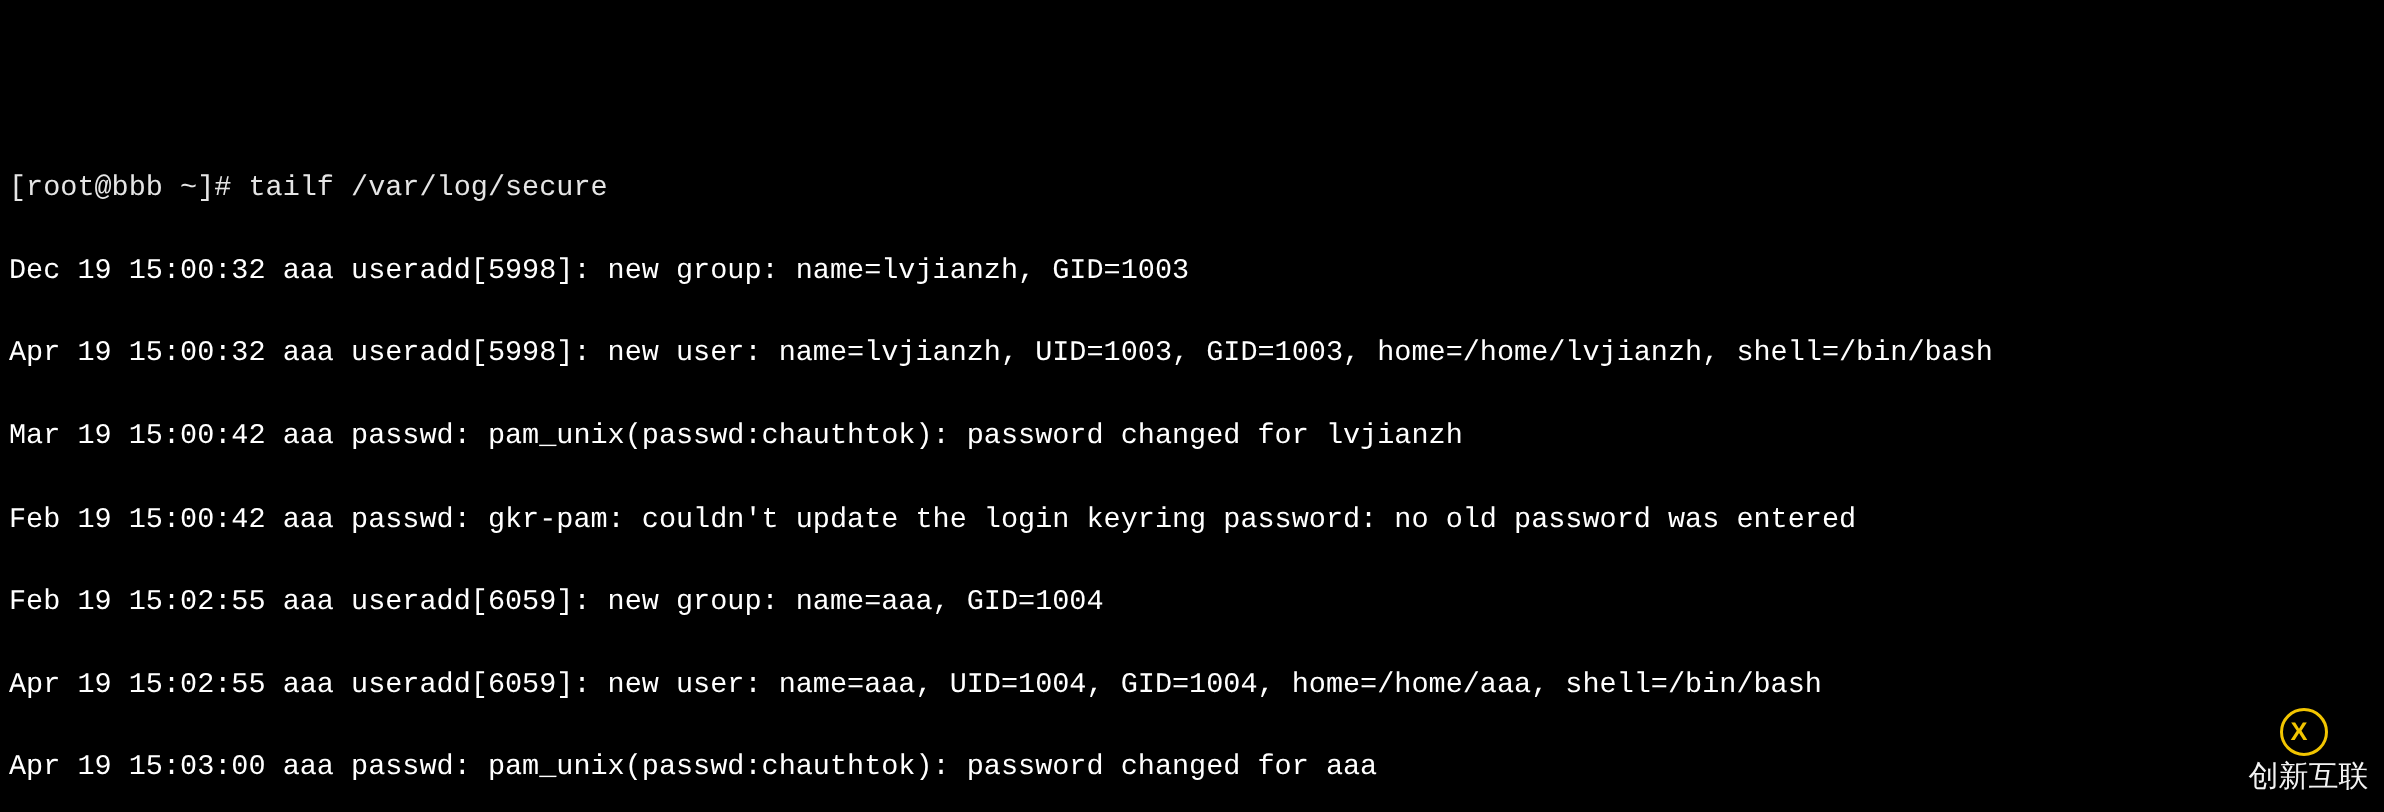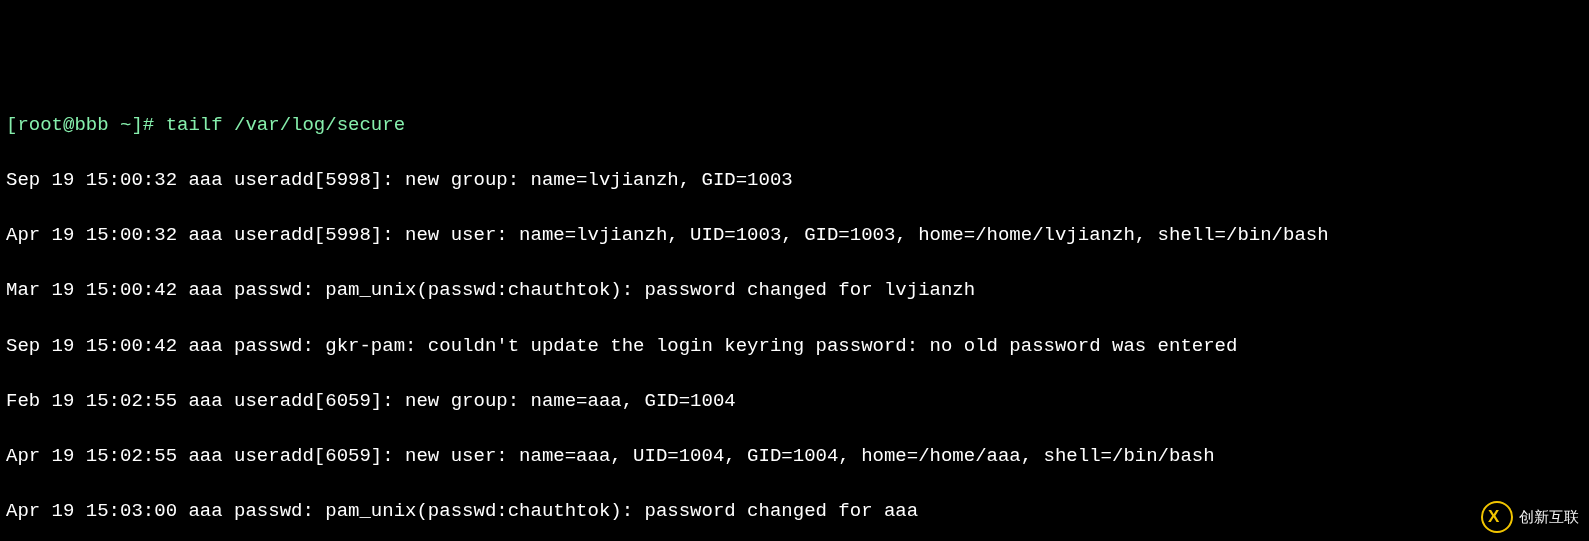--- a/index.html
+++ b/index.html
@@ -8,31 +8,32 @@
     background: #000;
     color: #fff;
     font-family: "Courier New", monospace;
     font-size: 19px;
     line-height: 1.45;
     width: 1589px;
     box-sizing: border-box;
     white-space: pre;
     overflow: hidden;
   }
-  .prompt-host { color: #86efac; margin-top: 28px; }
+  .prompt-host { color: #e5e5e5; margin-top: 28px; }
   .logo {
     position: absolute;
     bottom: 8px;
     right: 10px;
     display: flex;
     align-items: center;
     color: #fff;
     font-family: sans-serif;
-    font-size: 15px;
+    font-size: 20px;
     opacity: 0.95;
+    flex-direction: column;
   }
   .logo-mark {
     width: 28px; height: 28px;
     border: 2px solid #ffd000;
     border-radius: 50%;
     margin-right: 6px;
     position: relative;
   }
   .logo-mark::before {
     content: "X";
@@ -42,24 +43,24 @@
     left: 5px; top: 2px;
     font-size: 17px;
   }
 </style>
 </head>
 <body>
 
 
 
 <div><span class="prompt-host">[root@bbb ~]# tailf /var/log/secure</span></div>
-<div>Sep 19 15:00:32 aaa useradd[5998]: new group: name=lvjianzh, GID=1003</div>
+<div>Dec 19 15:00:32 aaa useradd[5998]: new group: name=lvjianzh, GID=1003</div>
 <div>Apr 19 15:00:32 aaa useradd[5998]: new user: name=lvjianzh, UID=1003, GID=1003, home=/home/lvjianzh, shell=/bin/bash</div>
 <div>Mar 19 15:00:42 aaa passwd: pam_unix(passwd:chauthtok): password changed for lvjianzh</div>
-<div>Sep 19 15:00:42 aaa passwd: gkr-pam: couldn't update the login keyring password: no old password was entered</div>
+<div>Feb 19 15:00:42 aaa passwd: gkr-pam: couldn't update the login keyring password: no old password was entered</div>
 <div>Feb 19 15:02:55 aaa useradd[6059]: new group: name=aaa, GID=1004</div>
 <div>Apr 19 15:02:55 aaa useradd[6059]: new user: name=aaa, UID=1004, GID=1004, home=/home/aaa, shell=/bin/bash</div>
 <div>Apr 19 15:03:00 aaa passwd: pam_unix(passwd:chauthtok): password changed for aaa</div>
 
 
 
 
 
 
 

